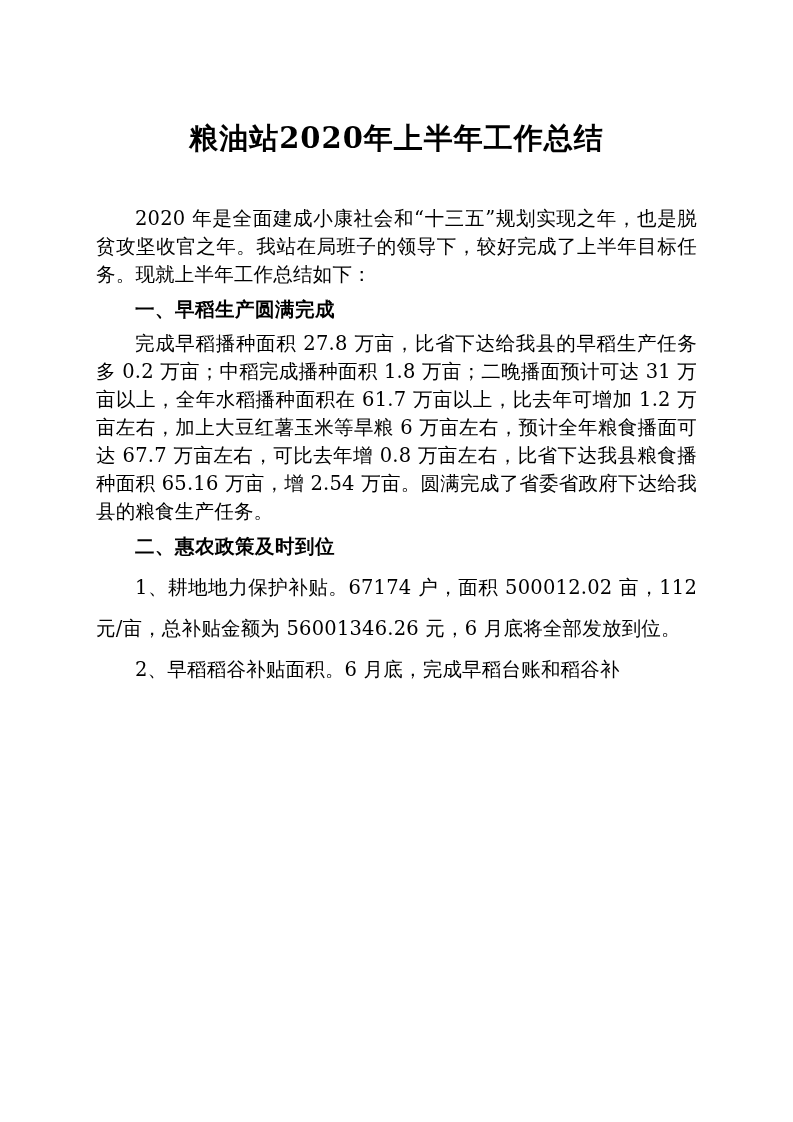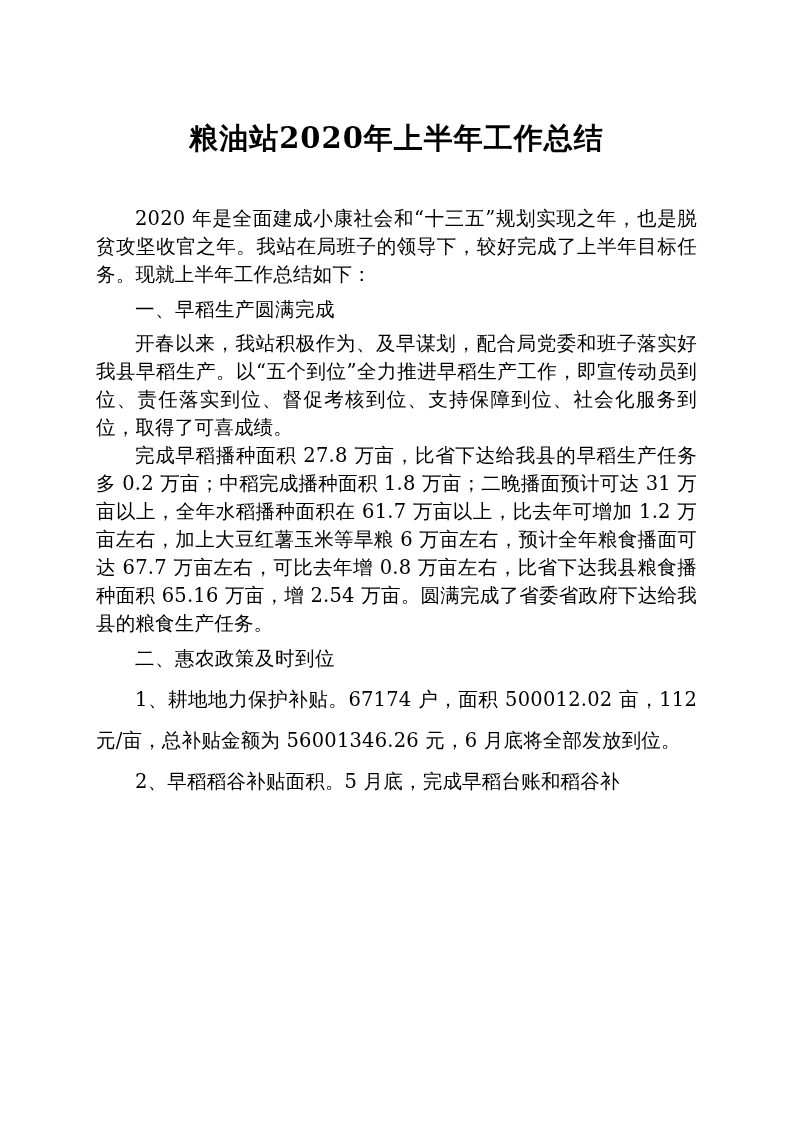--- a/index.html
+++ b/index.html
@@ -36,21 +36,21 @@
     line-height: 28px;
     text-align: justify;
     text-justify: inter-ideograph;
     text-indent: 2em;
     margin: 0;
     letter-spacing: 0.2px;
   }
   .heading {
     font-size: 19.5px;
     line-height: 41px;
-    font-weight: normal;
+    font-weight: bold;
     text-indent: 2em;
     margin: 0;
     letter-spacing: 0.5px;
   }
   .sub-para {
     font-size: 19.5px;
     line-height: 41px;
     text-align: justify;
     text-justify: inter-ideograph;
     text-indent: 2em;
@@ -65,23 +65,22 @@
 <body>
 
 <div class="page">
 
   <h1 class="doc-title">粮油站2020年上半年工作总结</h1>
 
   <p class="para">2020 年是全面建成小康社会和“十三五”规划实现之年，也是脱贫攻坚收官之年。我站在局班子的领导下，较好完成了上半年目标任务。现就上半年工作总结如下：</p>
 
   <p class="heading">一、早稻生产圆满完成</p>
 
-  <p class="para">开春以来，我站积极作为、及早谋划，配合局党委和班子落实好我县早稻生产。以“五个到位”全力推进早稻生产工作，即宣传动员到位、责任落实到位、督促考核到位、支持保障到位、社会化服务到位，取得了可喜成绩。</p>
 
   <p class="para">完成早稻播种面积 27.8 万亩，比省下达给我县的早稻生产任务多 0.2 万亩；中稻完成播种面积 1.8 万亩；二晚播面预计可达 31 万亩以上，全年水稻播种面积在 61.7 万亩以上，比去年可增加 1.2 万亩左右，加上大豆红薯玉米等旱粮 6 万亩左右，预计全年粮食播面可达 67.7 万亩左右，可比去年增 0.8 万亩左右，比省下达我县粮食播种面积 65.16 万亩，增 2.54 万亩。圆满完成了省委省政府下达给我县的粮食生产任务。</p>
 
   <p class="heading">二、惠农政策及时到位</p>
 
   <p class="sub-para"><span class="lead">1、耕地地力保护补贴。</span><span>67174 户，面积 500012.02 亩，112 元/亩，总补贴金额为 56001346.26 元，6 月底将全部发放到位。</span></p>
 
-  <p class="sub-para"><span class="lead">2、早稻稻谷补贴面积。</span><span>5 月底，完成早稻台账和稻谷补</span></p>
+  <p class="sub-para"><span class="lead">2、早稻稻谷补贴面积。</span><span>6 月底，完成早稻台账和稻谷补</span></p>
 
 </div>
 
 </body></html>

